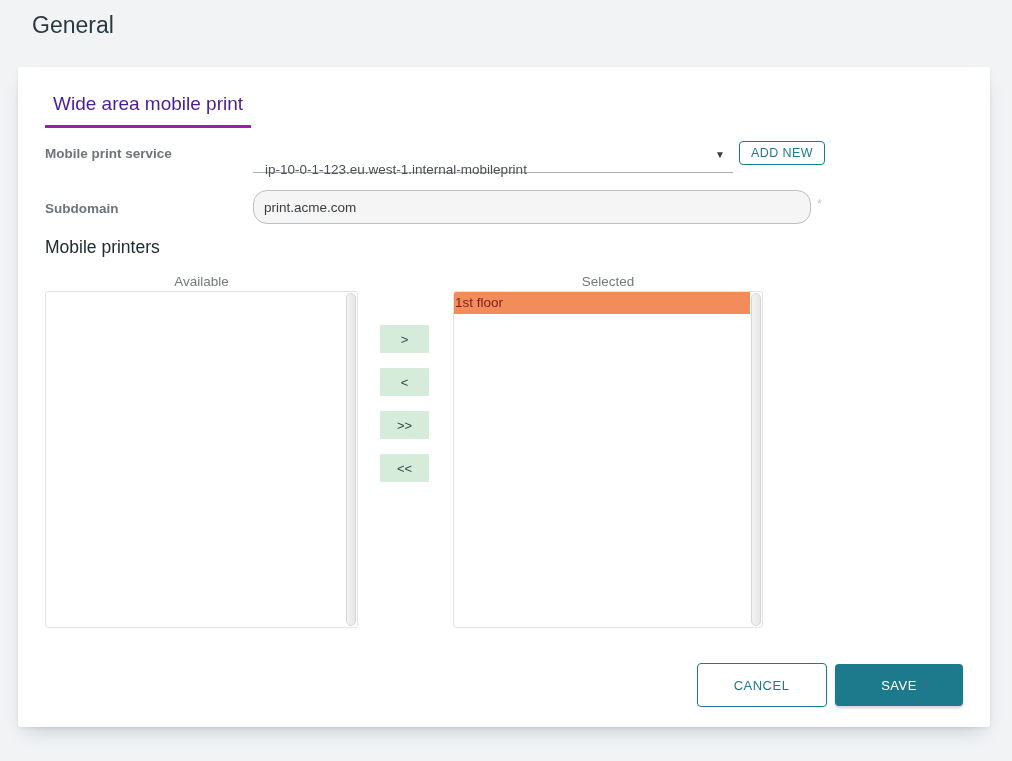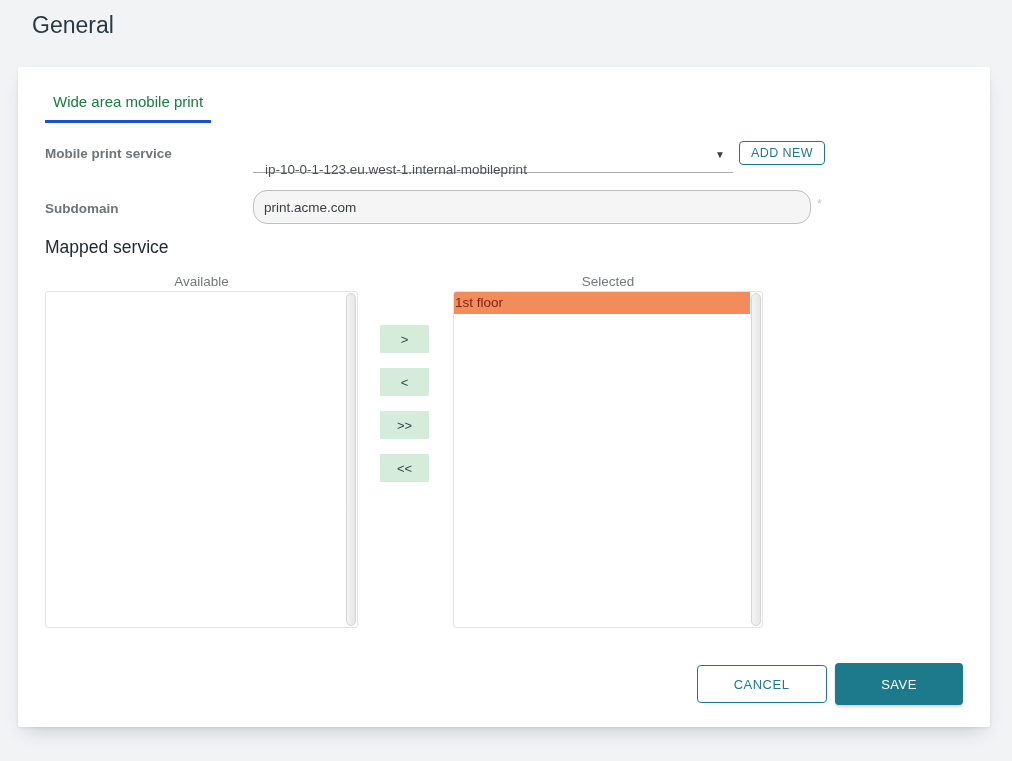--- a/index.html
+++ b/index.html
@@ -25,23 +25,23 @@
     width: 972px; height: 660px;
     background: #ffffff;
     border-radius: 2px;
     box-shadow: 0 1px 3px rgba(50,60,70,0.10), 0 10px 18px -8px rgba(50,70,90,0.25);
   }
   
   .tab {
     position: absolute;
     left: 27px; top: 26px;
     padding: 0 8px 10px 8px;
-    font-size: 15px;
-    color: #15803d;
-    border-bottom: 3px solid #1d4ed8;
+    font-size: 19px;
+    color: #4c1d95;
+    border-bottom: 3px solid #a21caf;
     cursor: pointer;
     min-width: 161px;
   }
   
   .field-label {
     position: absolute;
     left: 27px;
     font-size: 13.5px;
     font-weight: bold;
     color: #6f7479;
@@ -163,21 +163,21 @@
     font-family: inherit;
     font-size: 13px;
     color: #37474f;
     cursor: pointer;
   }
   .actions {
     position: absolute;
     right: 27px; top: 596px;
   }
   .btn-cancel {
-    width: 130px; height: 38px;
+    width: 130px; height: 44px;
     margin-right: 4px;
     background: #ffffff;
     border: 1px solid #1d7a8c;
     border-radius: 4px;
     color: #1d7a8c;
     font-family: inherit;
     font-size: 13px;
     font-weight: 500;
     letter-spacing: 0.5px;
     cursor: pointer;
@@ -213,21 +213,21 @@
   </div>
 
   <button class="btn-add-new">ADD NEW</button>
 
   <label class="field-label label-sub">Subdomain</label>
 
   <input class="input-subdomain" type="text" value="print.acme.com" style="">
 
   <span class="required-marker">*</span>
 
-  <h2 class="section-heading">Mapped service</h2>
+  <h2 class="section-heading">Mobile printers</h2>
 
   <div class="list-caption caption-available">Available</div>
   <div class="list-caption caption-selected">Selected</div>
 
   <div class="list-box list-available">
     <div class="scroll-thumb"></div>
   </div>
 
   <div class="list-box list-selected">
     <div class="list-item selected">1st floor</div>

